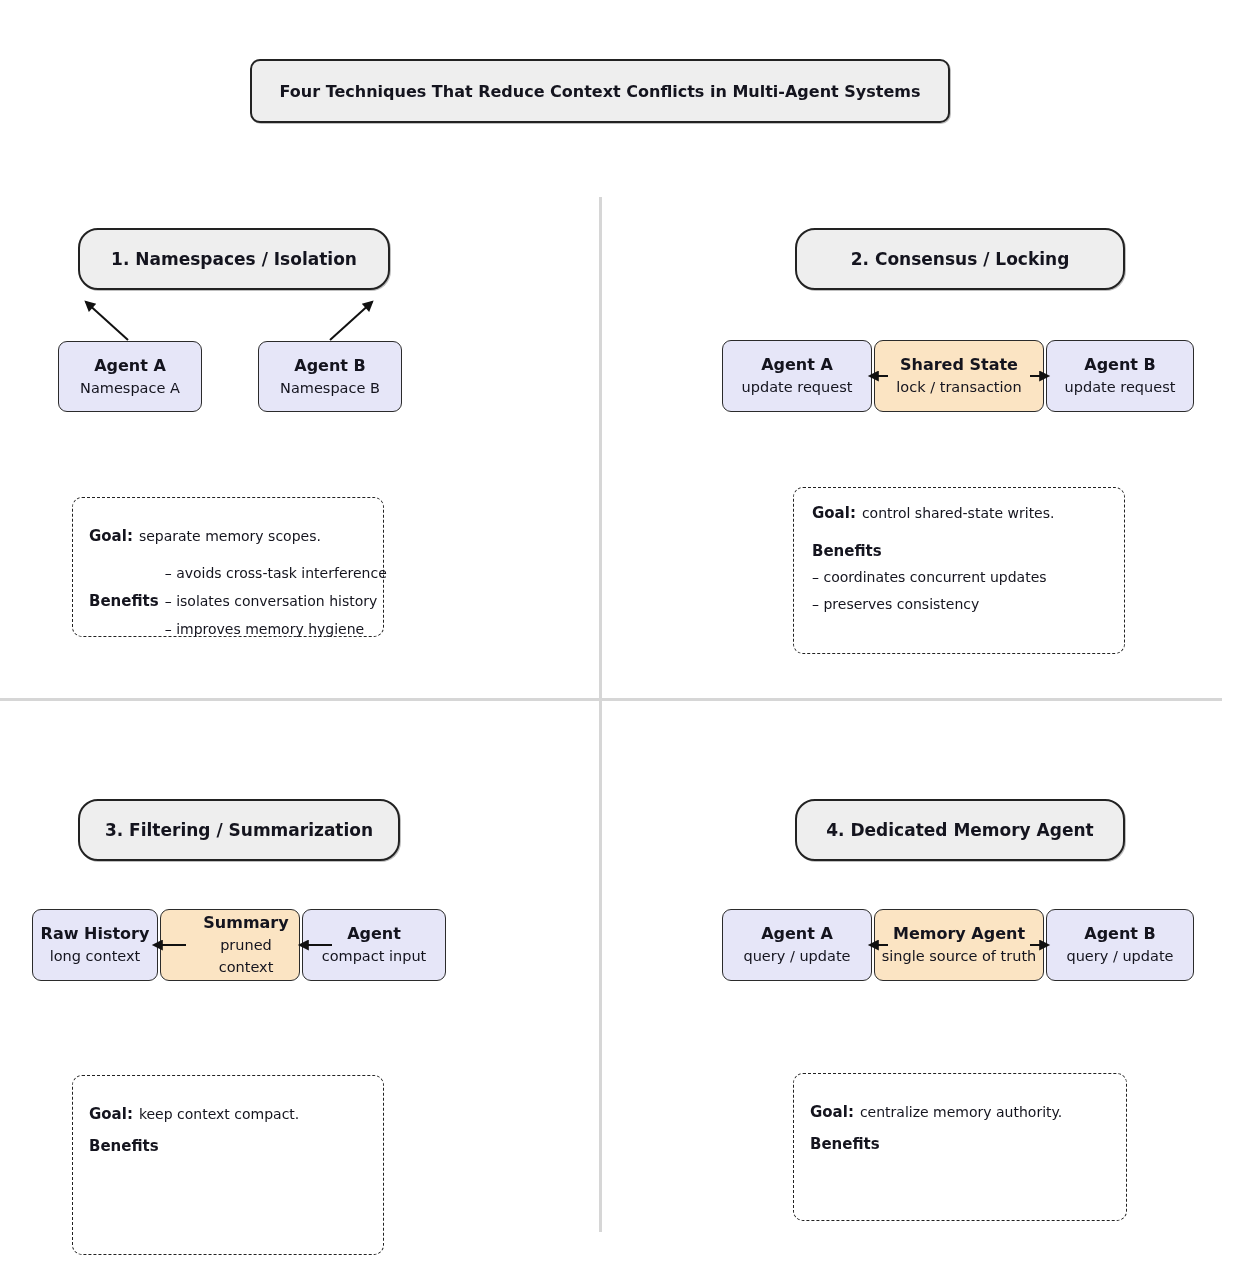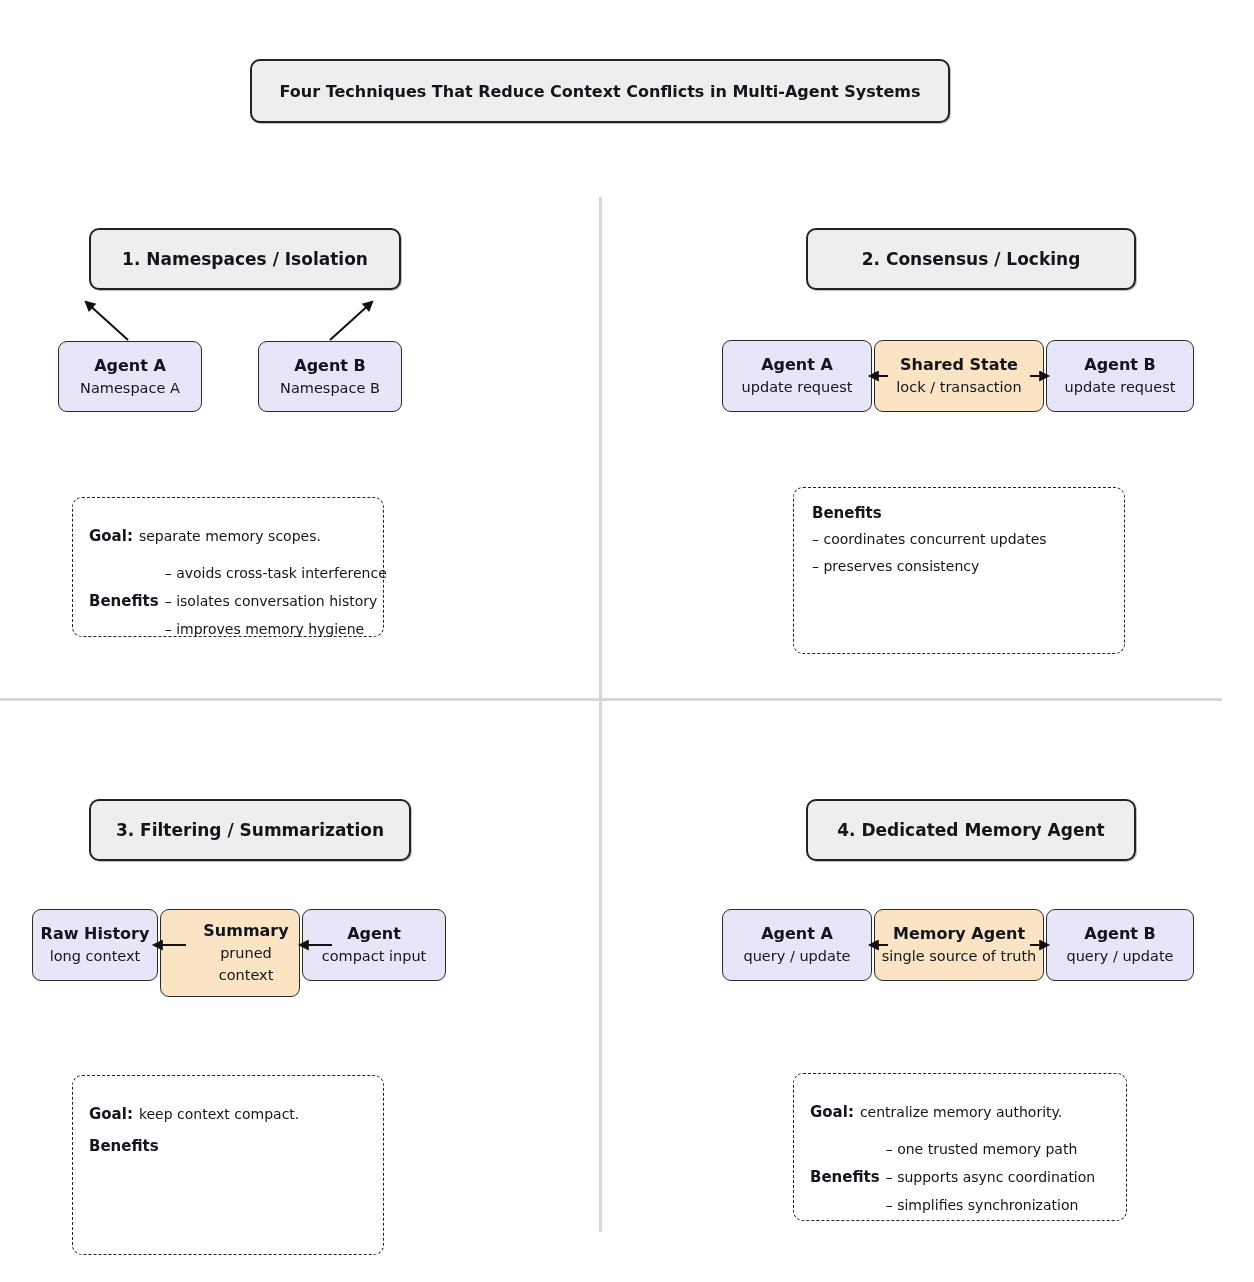--- a/index.html
+++ b/index.html
@@ -26,25 +26,24 @@
     display:flex;align-items:center;justify-content:center;
     font-weight:bold;font-size:16px;text-align:center;
     box-shadow:1px 1px 0 rgba(0,0,0,.25);
   }
   
   .divider-v{left:599px;top:197px;width:3px;height:1035px;background:var(--divider);}
   .divider-h{left:0px;top:698px;width:1222px;height:3px;background:var(--divider);}
   
   .qheader{
     background:var(--header-fill);
-    border:2px solid var(--border);border-radius:10px;
+    border:2px solid var(--border);border-radius:20px;
     display:flex;align-items:center;justify-content:center;
     font-weight:bold;font-size:17px;text-align:left;
     box-shadow:1px 1px 0 rgba(0,0,0,.25);
-    margin-left:11px;
   }
   
   .node{
     border:1.8px solid #2b2b2b;border-radius:9px;
     display:flex;flex-direction:column;align-items:center;justify-content:center;
     line-height:1.5;text-align:center;
   }
   .node .t{font-weight:bold;font-size:16px;}
   .node .s{font-size:14.5px;}
   .node.agent{background:var(--agent-fill);}
@@ -106,32 +105,35 @@
 <div class="abs node accent" style="left:874px;top:340px;width:170px;height:72px;">
   <div class="t">Shared State</div>
   <div class="s">lock / transaction</div>
 </div>
 <div class="abs node agent" style="left:1046px;top:340px;width:148px;height:72px;">
   <div class="t">Agent B</div>
   <div class="s">update request</div>
 </div>
 
 <div class="abs dashed benefits-stack" style="left:793px;top:487px;width:332px;height:167px;padding:13px 18px;">
+  <div class="goal-line" style="margin-bottom:14px;">
+    <b>Goal:</b><span>control shared-state writes.</span>
+  </div>
   <span class="blabel">Benefits</span>
   <div class="benefit-item">– coordinates concurrent updates</div>
   <div class="benefit-item">– preserves consistency</div>
 </div>
 
 <div class="abs qheader" style="left:78px;top:799px;width:322px;height:62px;">3. Filtering / Summarization</div>
 
 <div class="abs node agent" style="left:32px;top:909px;width:126px;height:72px;">
   <div class="t">Raw History</div>
   <div class="s">long context</div>
 </div>
-<div class="abs node accent" style="left:160px;top:909px;width:140px;height:88px;padding-left:32px;">
+<div class="abs node accent" style="left:160px;top:909px;width:140px;height:72px;padding-left:32px;">
   <div class="t">Summary</div>
   <div class="s">pruned context</div>
 </div>
 <div class="abs node agent" style="left:302px;top:909px;width:144px;height:72px;">
   <div class="t">Agent</div>
   <div class="s">compact input</div>
 </div>
 
 <div class="abs dashed" style="left:72px;top:1075px;width:312px;height:180px;">
   <div class="goal-line">
@@ -156,25 +158,20 @@
   <div class="t">Agent B</div>
   <div class="s">query / update</div>
 </div>
 
 <div class="abs dashed" style="left:793px;top:1073px;width:334px;height:148px;">
   <div class="goal-line">
     <b>Goal:</b><span>centralize memory authority.</span>
   </div>
   <div class="benefits-row">
     <span class="blabel">Benefits</span>
-    <div class="benefits-col">
-      <div class="benefit-item">– one trusted memory path</div>
-      <div class="benefit-item">– supports async coordination</div>
-      <div class="benefit-item">– simplifies synchronization</div>
-    </div>
   </div>
 </div>
 
 <svg class="overlay" width="1254" height="1282" viewBox="0 0 1254 1282">
   <defs>
     <marker id="arr" viewBox="0 0 10 10" refX="8" refY="5" markerWidth="13" markerHeight="11" markerUnits="userSpaceOnUse" orient="auto-start-reverse">
       <path d="M0,0 L10,5 L0,10 z" fill="#111"></path>
     </marker>
   </defs>
 

